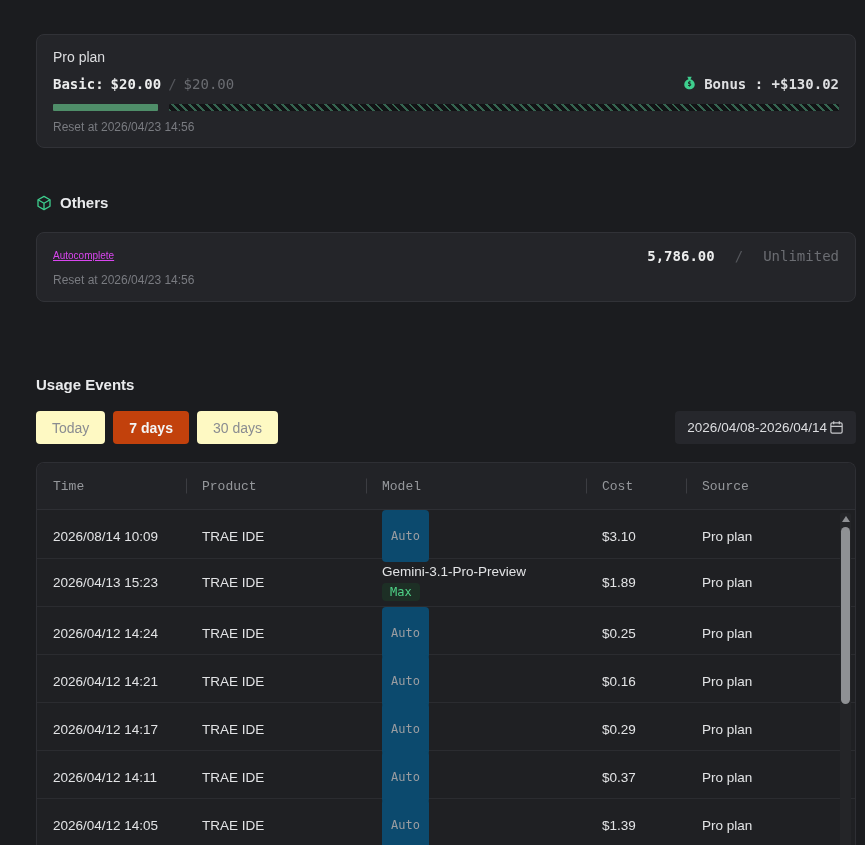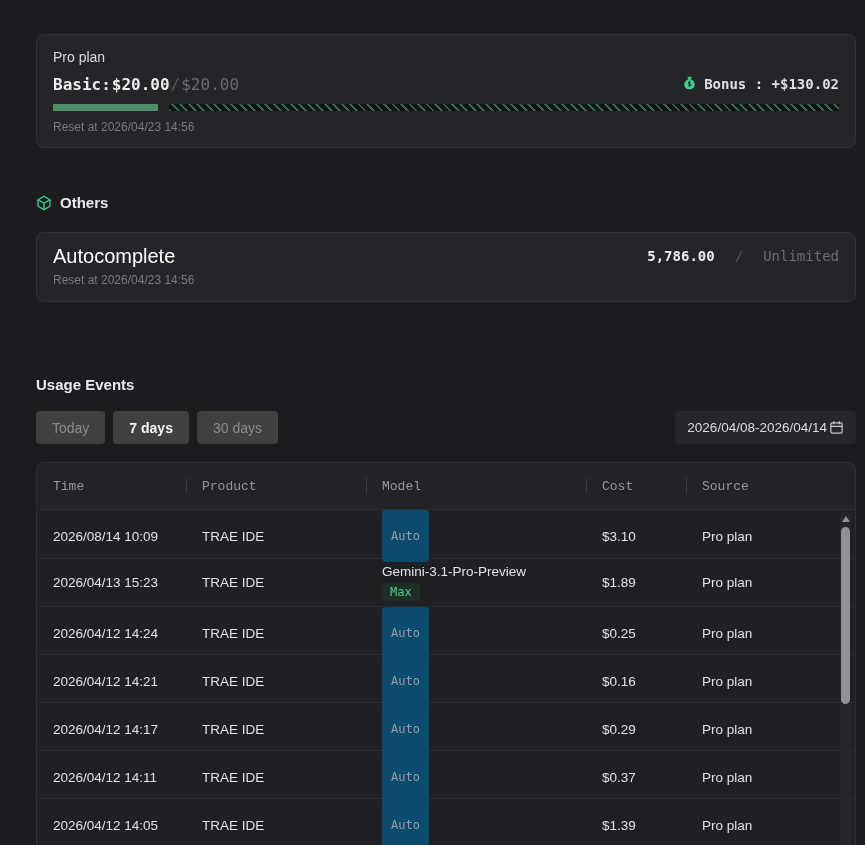--- a/index.html
+++ b/index.html
@@ -14,45 +14,45 @@
   
   .sec-head { display:flex; align-items:center; gap:8px; font-size:15px; font-weight:700; color:#e9eaec; line-height:18px; }
   .sec-head svg { display:block; }
   .info-icon { display:flex; margin-left:2px; cursor:pointer; }
 
   
   .card { background:#242529; border:1px solid #313237; border-radius:8px; padding:13px 16px; }
   .card-pro { margin-top:18px; }
   .plan-name { font-size:14px; color:#dddee0; line-height:18px; margin-bottom:8px; }
   .usage-line { display:flex; justify-content:space-between; align-items:center; height:20px; margin-bottom:10px; }
-  .basic { display:flex; gap:1px; font-family:"DejaVu Sans Mono", monospace; font-size:16px;justify-content:flex-end; }
+  .basic { display:flex; gap:7px; font-family:"DejaVu Sans Mono", monospace; font-size:14px;justify-content:flex-end; }
   .basic .strong { color:#eceded; font-weight:700; }
   .basic .sep   { color:#55575c; }
   .basic .dim   { color:#6b6d72; }
   .bonus { display:flex; align-items:center; gap:7px; font-family:"DejaVu Sans Mono", monospace; font-size:14px; font-weight:700; color:#dedfe1; }
   .bar { display:flex; gap:11px; height:7px; margin-bottom:9px; }
   .bar-solid { background:#4f8e69; border-radius:1px; }
   .bar-hatch { flex:1; border-radius:1px;
     background:repeating-linear-gradient(45deg,#356450 0 2px,#121315 2px 6px); }
   .reset { font-size:12px; color:#797b80; line-height:14px; }
 
   .sec-others { margin-top:46px; }
   .card-auto { margin-top:20px; padding:14px 16px; display:flex; justify-content:space-between; align-items:flex-start; }
-  .auto-name { font-size:20px; color:#ffffff; line-height:18px; }
+  .auto-name { font-size:10px; color:#d946ef; line-height:18px;text-decoration:underline; }
   .auto-reset { margin-top:8px; }
   .auto-val { display:flex; gap:20px; font-family:"DejaVu Sans Mono", monospace; font-size:14px; margin-top:1px; }
   .auto-val .strong { color:#eceded; font-weight:700; }
   .auto-val .sep { color:#55575c; }
   .auto-val .dim { color:#6b6d72; }
 
   .sec-events { margin-top:74px; }
   .filters { display:flex; align-items:center; gap:8px; margin-top:17px; }
   .filter-btn { height:33px; padding:0 16px; border:none; border-radius:4px;
-    background:#404040; color:#8a8c91; font-size:14px; font-family:inherit; cursor:pointer; }
-  .filter-btn.active { background:#404040; color:#f3f4f5; font-weight:700; }
+    background:#fef9c3; color:#8a8c91; font-size:14px; font-family:inherit; cursor:pointer; }
+  .filter-btn.active { background:#c2410c; color:#f3f4f5; font-weight:700; }
   .date-range { margin-left:auto; height:33px; background:#26272c; border-radius:4px;
     display:flex; align-items:center; gap:0; padding:0 12px; font-size:13.5px; color:#dcdde0; cursor:pointer; }
   .date-range svg { display:block; margin-left:2px; }
 
   
   .table { margin-top:18px; position:relative; border:1px solid #2e2f34; border-bottom:none;
     border-radius:8px 8px 0 0; background:#1f2023; overflow:hidden; }
   .t-head, .t-row { display:grid; grid-template-columns:149px 180px 220px 100px 1fr; align-items:center; }
   .t-head { height:47px; background:#222327; color:#96989c; font-size:13px; border-bottom:1px solid #2e2f34; }
   .t-head .cell { position:relative; padding-left:16px;font-family:Liberation Mono, monospace; }

